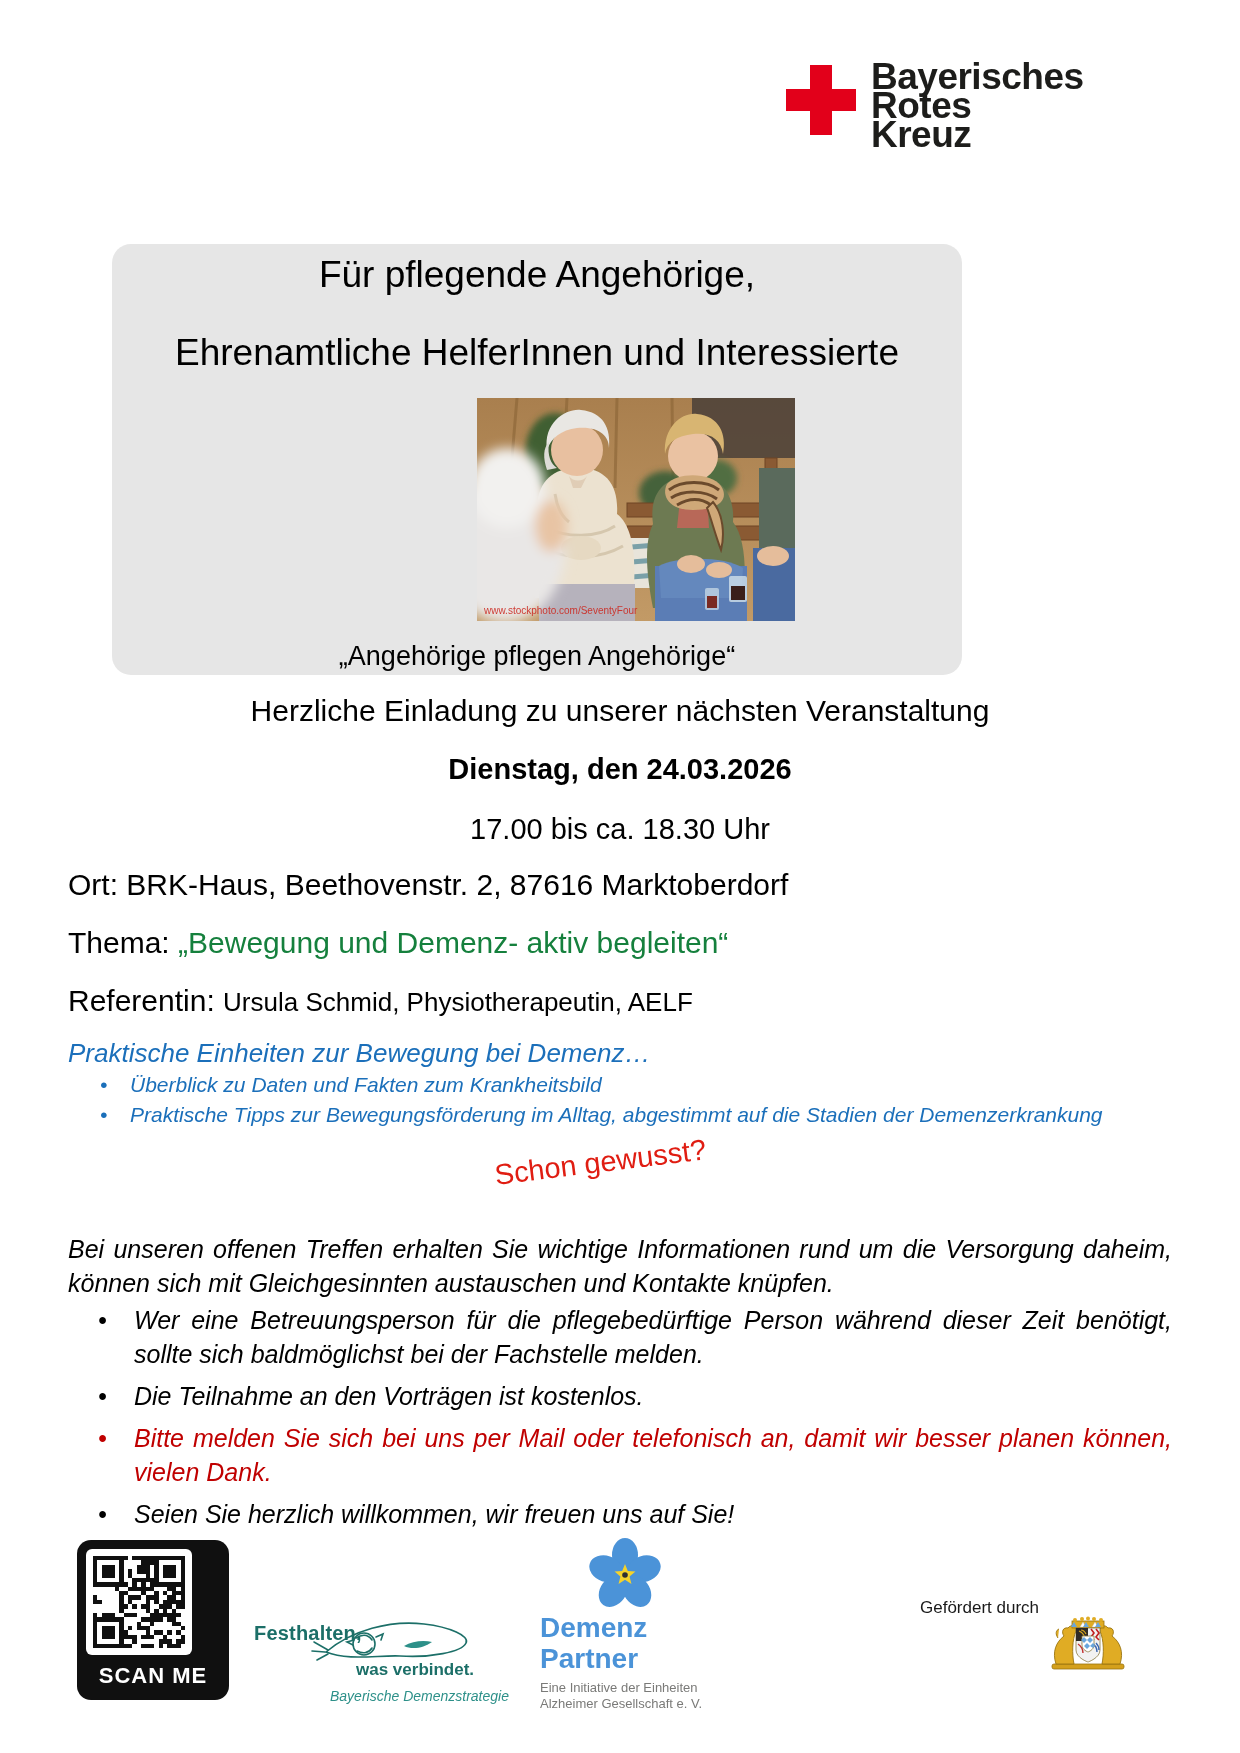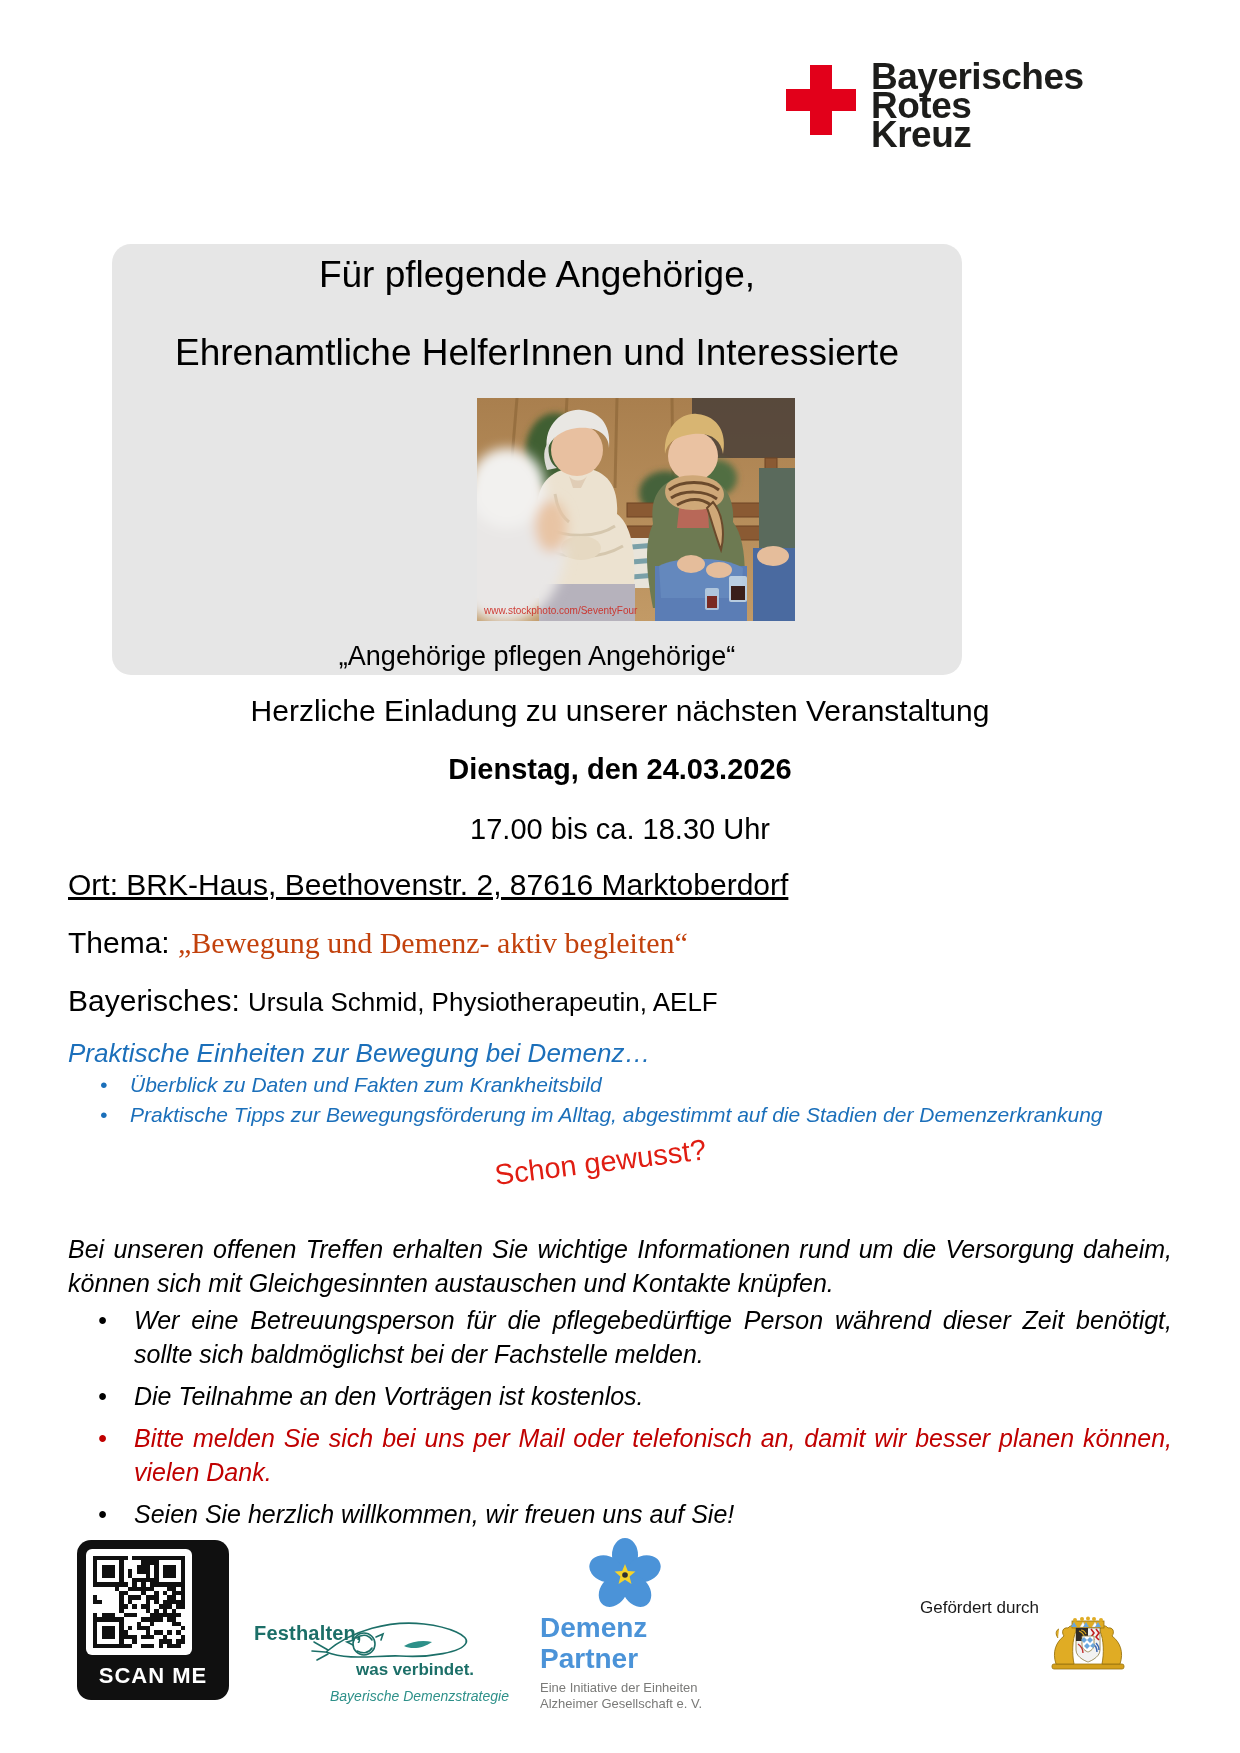--- a/index.html
+++ b/index.html
@@ -21,23 +21,23 @@
   .hero-t1{top:10px;} .hero-t2{top:88px;}
   .photo{position:absolute;left:365px;top:154px;width:318px;height:223px;overflow:hidden;}
   .photo svg{display:block;}
   .caption{position:absolute;top:397px;left:0;width:100%;text-align:center;font-size:27px;}
 
   
   .center-line{left:0;width:1240px;text-align:center;font-size:30px;}
   .invite{top:694px;}
   .date{top:753px;font-weight:bold;font-size:29px;}
   .time{top:813px;font-size:29px;}
-  .ort{left:68px;top:868px;font-size:30px;text-decoration:underline;}
+  .ort{left:68px;top:868px;font-size:30px;}
   .thema{left:68px;top:926px;font-size:30px;}
-  .red-accent{color:#c2410c;font-family:Liberation Serif, serif;}
+  .red-accent{color:#15803d;}
   .referent{left:68px;top:984px;font-size:30px;}
   .referent .val{font-size:26px;}
 
   
   .prog-head{left:68px;top:1038px;font-size:26px;font-style:italic;color:#1b6fba;}
   .prog-list{left:68px;top:1070px;width:1104px;color:#1b6fba;font-style:italic;font-size:21px;list-style:none;margin:0;padding:0;}
   .prog-list li{position:relative;padding-left:62px;line-height:30px;}
   .prog-list li::before{content:"•";position:absolute;left:32px;top:0;}
 
   .schon-wrap{left:0;top:1146px;width:1240px;text-align:center;}
@@ -194,21 +194,21 @@
     </div>
 
     <div class="caption">„Angehörige pflegen Angehörige“</div>
   </div>
 
   <div class="abs center-line invite">Herzliche Einladung zu unserer nächsten Veranstaltung</div>
   <div class="abs center-line date">Dienstag, den 24.03.2026</div>
   <div class="abs center-line time">17.00 bis ca. 18.30 Uhr</div>
   <div class="abs ort">Ort: BRK-Haus, Beethovenstr. 2, 87616 Marktoberdorf</div>
   <div class="abs thema"><span>Thema: </span><span class="red-accent">„Bewegung und Demenz- aktiv begleiten“</span></div>
-  <div class="abs referent"><span>Bayerisches: </span><span class="val">Ursula Schmid, Physiotherapeutin, AELF</span></div>
+  <div class="abs referent"><span>Referentin: </span><span class="val">Ursula Schmid, Physiotherapeutin, AELF</span></div>
 
   <div class="abs prog-head">Praktische Einheiten zur Bewegung bei Demenz…</div>
   <ul class="abs prog-list">
     <li><span>Überblick zu Daten und Fakten zum Krankheitsbild</span></li>
     <li><span>Praktische Tipps zur Bewegungsförderung im Alltag, abgestimmt auf die Stadien der Demenzerkrankung</span></li>
   </ul>
 
   <div class="abs schon-wrap">
     <span class="schon">Schon gewusst?</span>
   </div>

